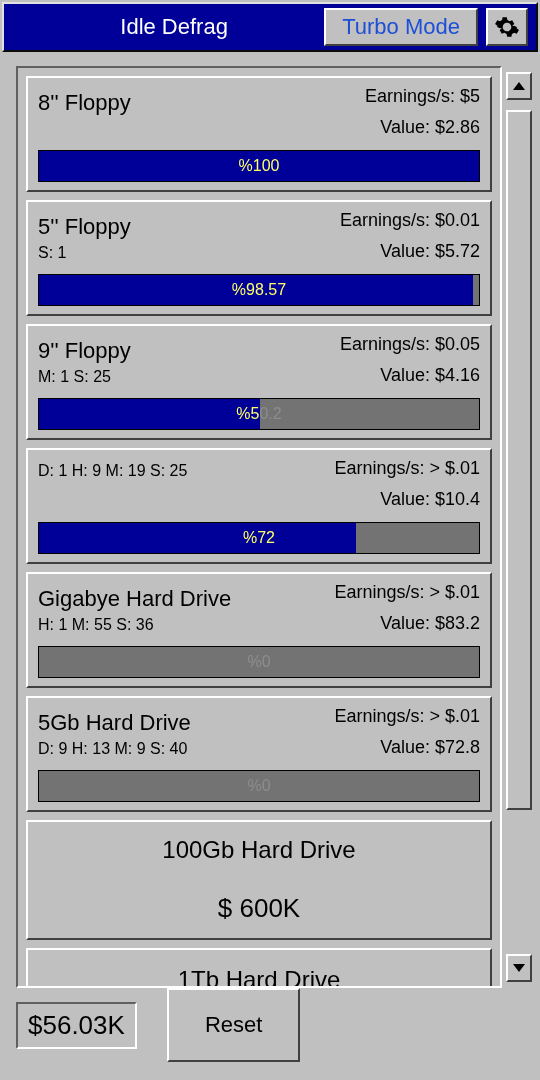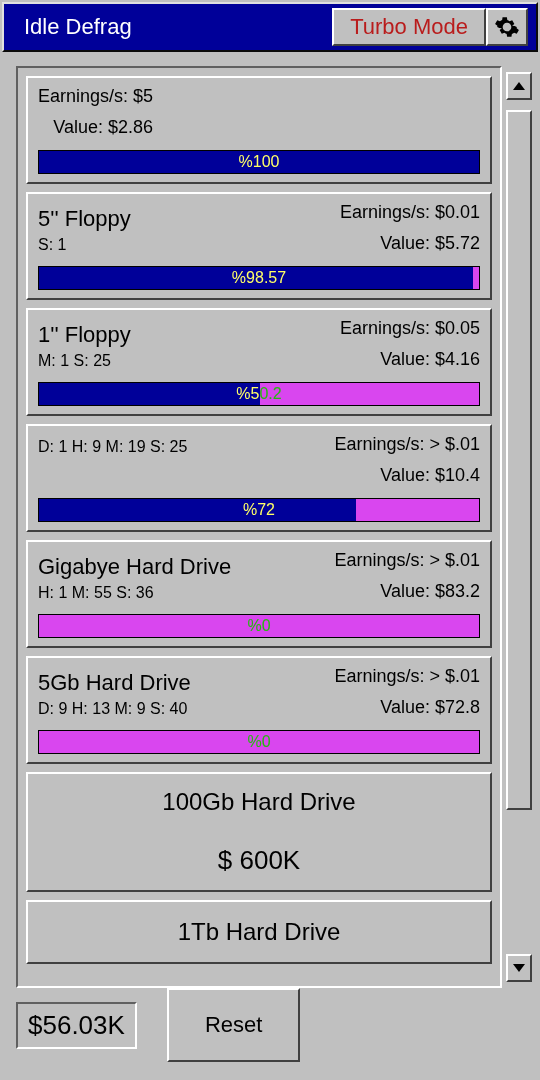--- a/index.html
+++ b/index.html
@@ -21,32 +21,33 @@
     border: 2px outset #fff;
     border-top-color: #e0e0e0;
     border-left-color: #e0e0e0;
     border-right-color: #606060;
     border-bottom-color: #606060;
   }
   .title-text {
     flex: 1;
     font-size: 22px;
     font-weight: 400;
+    text-align: center;
   }
   .turbo-btn {
     background: #c0c0c0;
-    color: #b91c1c;
+    color: #1d4ed8;
     border: 2px solid;
     border-top-color: #fff;
     border-left-color: #fff;
     border-right-color: #404040;
     border-bottom-color: #404040;
     font-size: 22px;
     padding: 4px 16px;
-    margin-right: 0;
+    margin-right: 8px;
     font-family: inherit;
     cursor: pointer;
   }
   .settings-btn {
     background: #c0c0c0;
     border: 2px solid;
     border-top-color: #fff;
     border-left-color: #fff;
     border-right-color: #404040;
     border-bottom-color: #404040;
@@ -95,23 +96,23 @@
     text-align: right;
     font-size: 18px;
   }
   .stats div { margin-bottom: 10px; }
   .timer {
     font-size: 16px;
     margin-top: 4px;
     margin-bottom: 4px;
   }
   .progress-outer {
-    height: 24px;
+    height: 32px;
     border: 1px solid #000;
-    background: #d946ef;
+    background: #737373;
     position: relative;
     margin-top: 2px;
   }
   .progress-fill {
     background: #000099;
     height: 100%;
   }
   .progress-label {
     position: absolute;
     top: 0; left: 0; right: 0; bottom: 0;
@@ -215,20 +216,23 @@
     <svg width="26" height="26" viewBox="0 0 24 24">
       <path fill="#000" d="M12 8a4 4 0 100 8 4 4 0 000-8zm9 4a7 7 0 01-.1 1.2l2.1 1.6-2 3.4-2.5-1a7 7 0 01-2 1.2l-.4 2.6h-4l-.4-2.6a7 7 0 01-2-1.2l-2.5 1-2-3.4 2.1-1.6A7 7 0 013 12a7 7 0 01.1-1.2L1 9.2l2-3.4 2.5 1a7 7 0 012-1.2L7.9 3h4l.4 2.6a7 7 0 012 1.2l2.5-1 2 3.4-2.1 1.6A7 7 0 0121 12z"></path>
     </svg>
   </div>
 </div>
 
 <div class="scroll-area">
   <div class="list" id="drive-list">
       <div class="card">
         <div class="card-top">
+          <div>
+            <div class="drive-name">8'' Floppy</div>
+          </div>
           <div class="stats">
             <div>Earnings/s: $5</div>
             <div>Value: $2.86</div>
           </div>
         </div>
         <div class="progress-outer">
           <div class="progress-fill" style="width: 100%;"></div>
           <div class="progress-label">%100</div>
         </div>
       </div>
@@ -244,21 +248,21 @@
           </div>
         </div>
         <div class="progress-outer">
           <div class="progress-fill" style="width: 98.57%;"></div>
           <div class="progress-label">%98.57</div>
         </div>
       </div>
       <div class="card">
         <div class="card-top">
           <div>
-            <div class="drive-name">1'' Floppy</div>
+            <div class="drive-name">9'' Floppy</div>
             <div class="timer">M: 1 S: 25</div>
           </div>
           <div class="stats">
             <div>Earnings/s: $0.05</div>
             <div>Value: $4.16</div>
           </div>
         </div>
         <div class="progress-outer">
           <div class="progress-fill" style="width: 50.2%;"></div>
           <div class="progress-label">%50.2</div>

